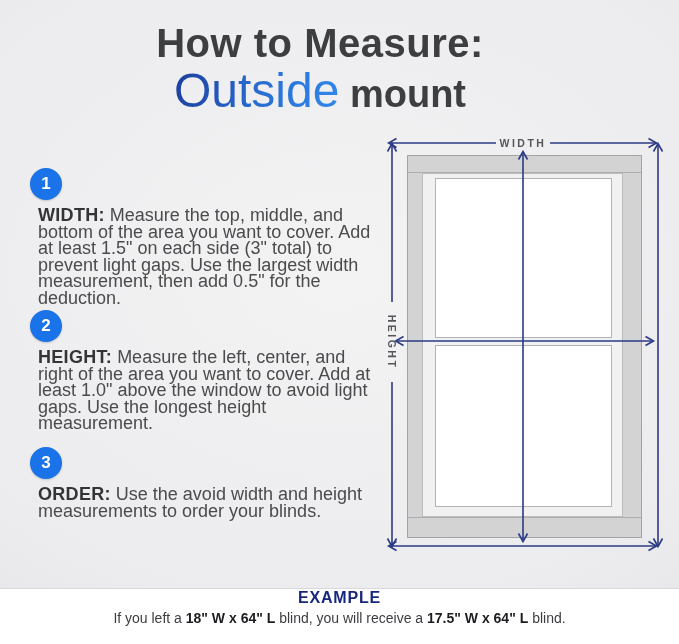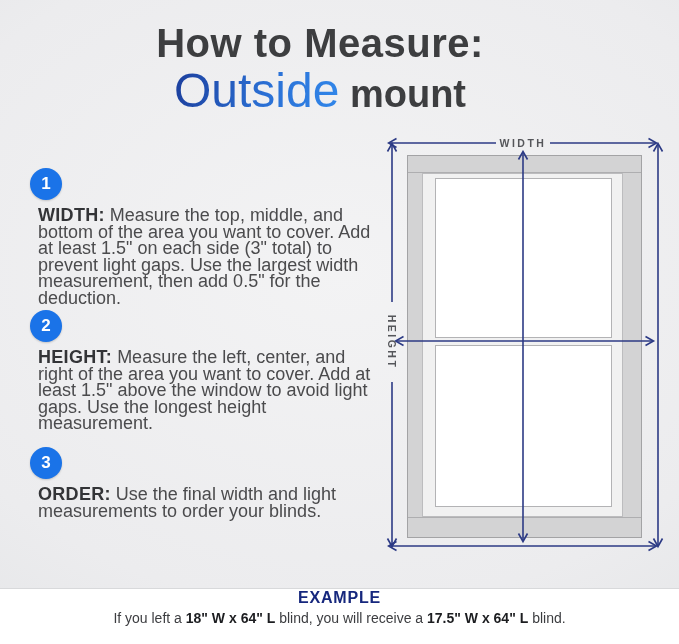--- a/index.html
+++ b/index.html
@@ -66,28 +66,28 @@
     <div class="step-circle">
         <span>1</span>
       </div>
     <p class="step-text"><b>WIDTH:</b> <span>Measure the top, middle, and bottom of the area you want to cover. Add at least 1.5" on each side (3" total) to prevent light gaps. Use the largest width measurement, then add 0.5" for the deduction.</span></p>
   </div>
 
   <div class="step" id="step-2">
     <div class="step-circle">
         <span>2</span>
       </div>
-    <p class="step-text"><b>HEIGHT:</b> <span>Measure the left, center, and right of the area you want to cover. Add at least 1.5" above the window to avoid light gaps. Use the longest height measurement.</span></p>
+    <p class="step-text"><b>HEIGHT:</b> <span>Measure the left, center, and right of the area you want to cover. Add at least 1.0" above the window to avoid light gaps. Use the longest height measurement.</span></p>
   </div>
 
   <div class="step" id="step-3">
     <div class="step-circle">
         <span>3</span>
       </div>
-    <p class="step-text"><b>ORDER:</b> <span>Use the final width and light measurements to order your blinds.</span></p>
+    <p class="step-text"><b>ORDER:</b> <span>Use the avoid width and height measurements to order your blinds.</span></p>
   </div>
 
   <div class="diagram">
     <div class="abs win-frame"></div>
     <div class="abs win-topline"></div>
     <div class="abs win-casing"></div>
     <div class="abs win-pane pane-upper"></div>
     <div class="abs win-pane pane-lower"></div>
     <div class="abs win-bottomline"></div>
 

